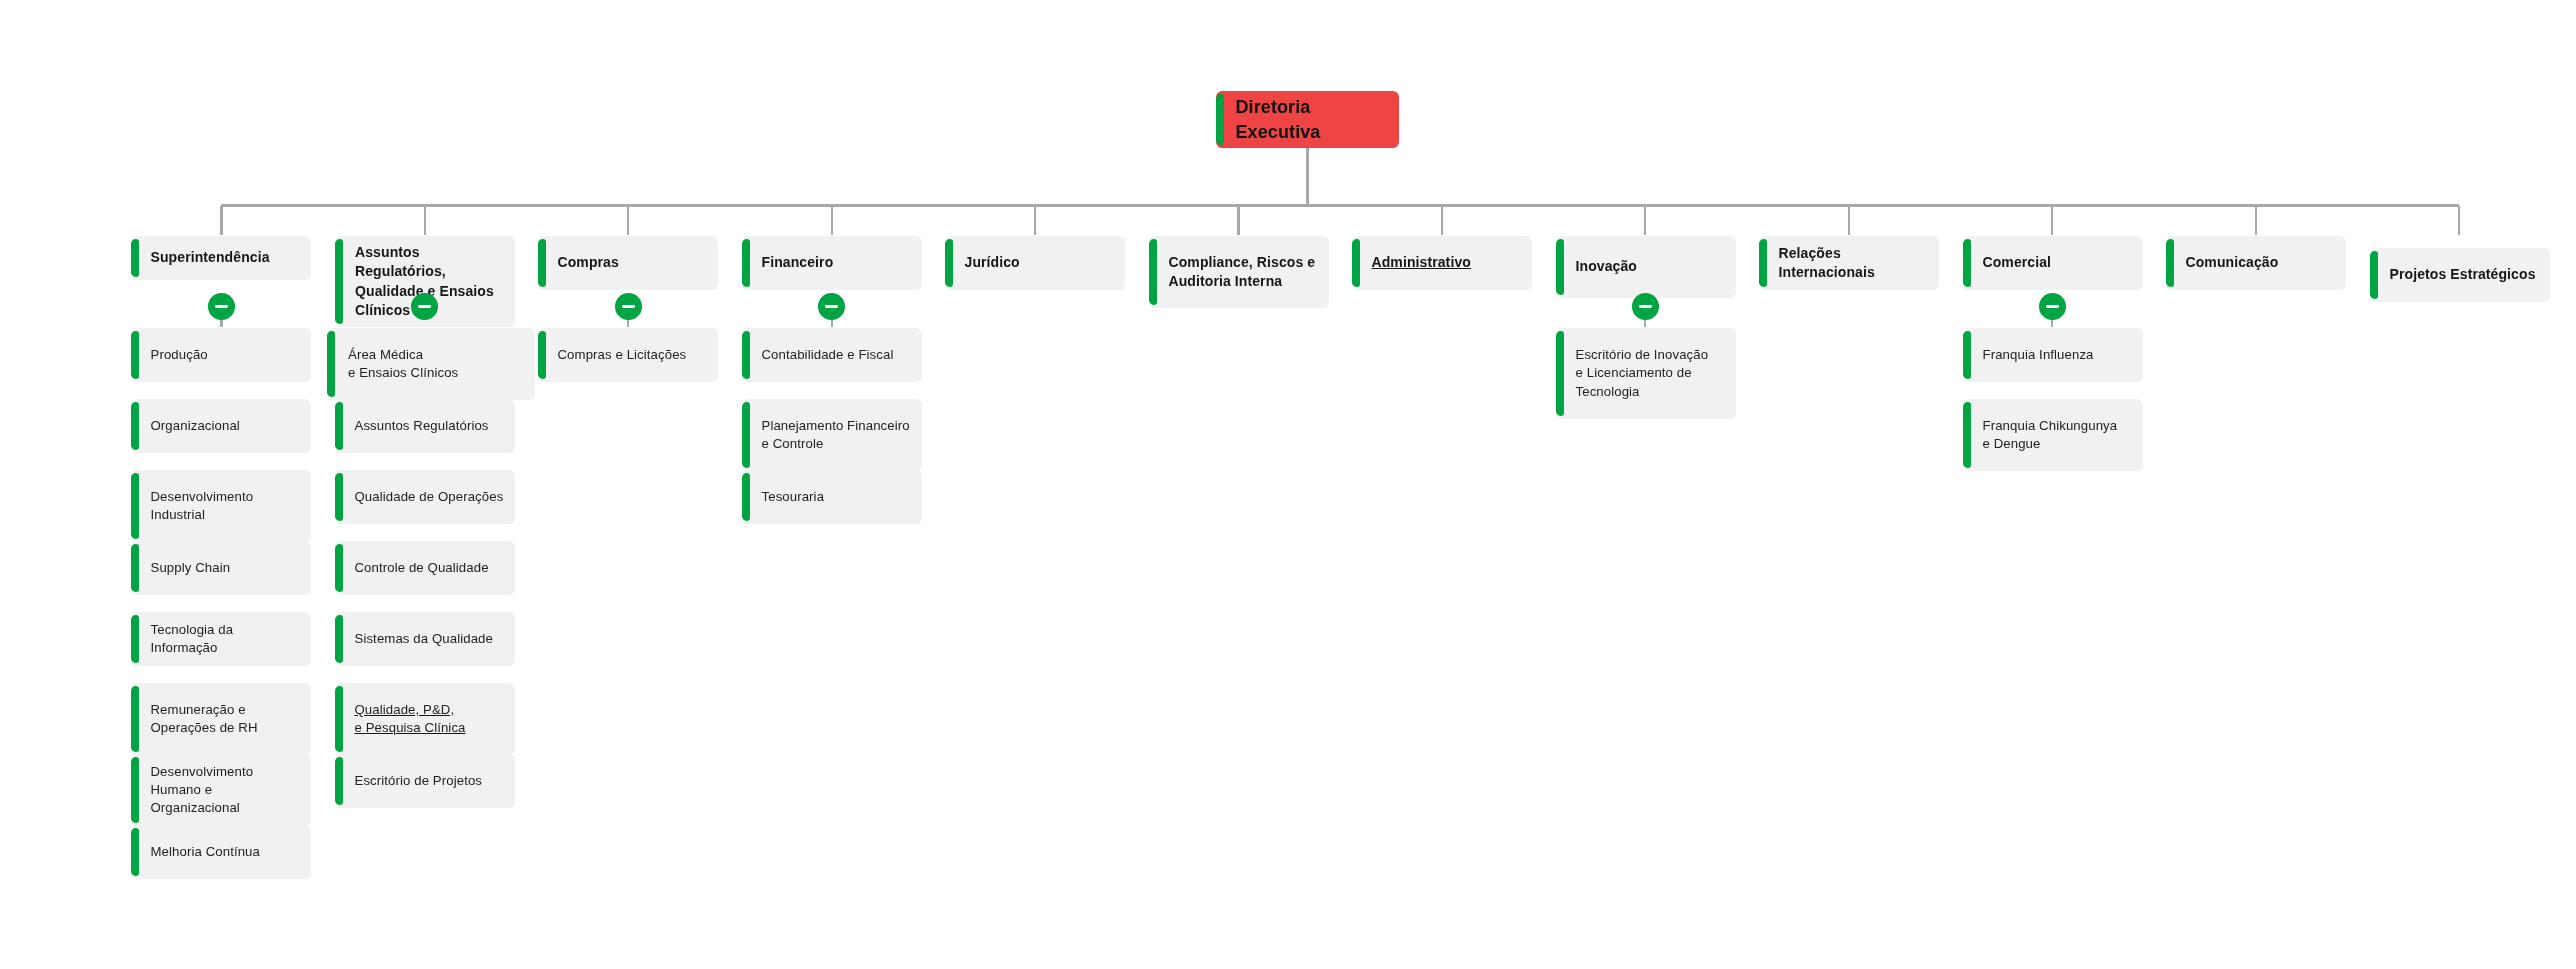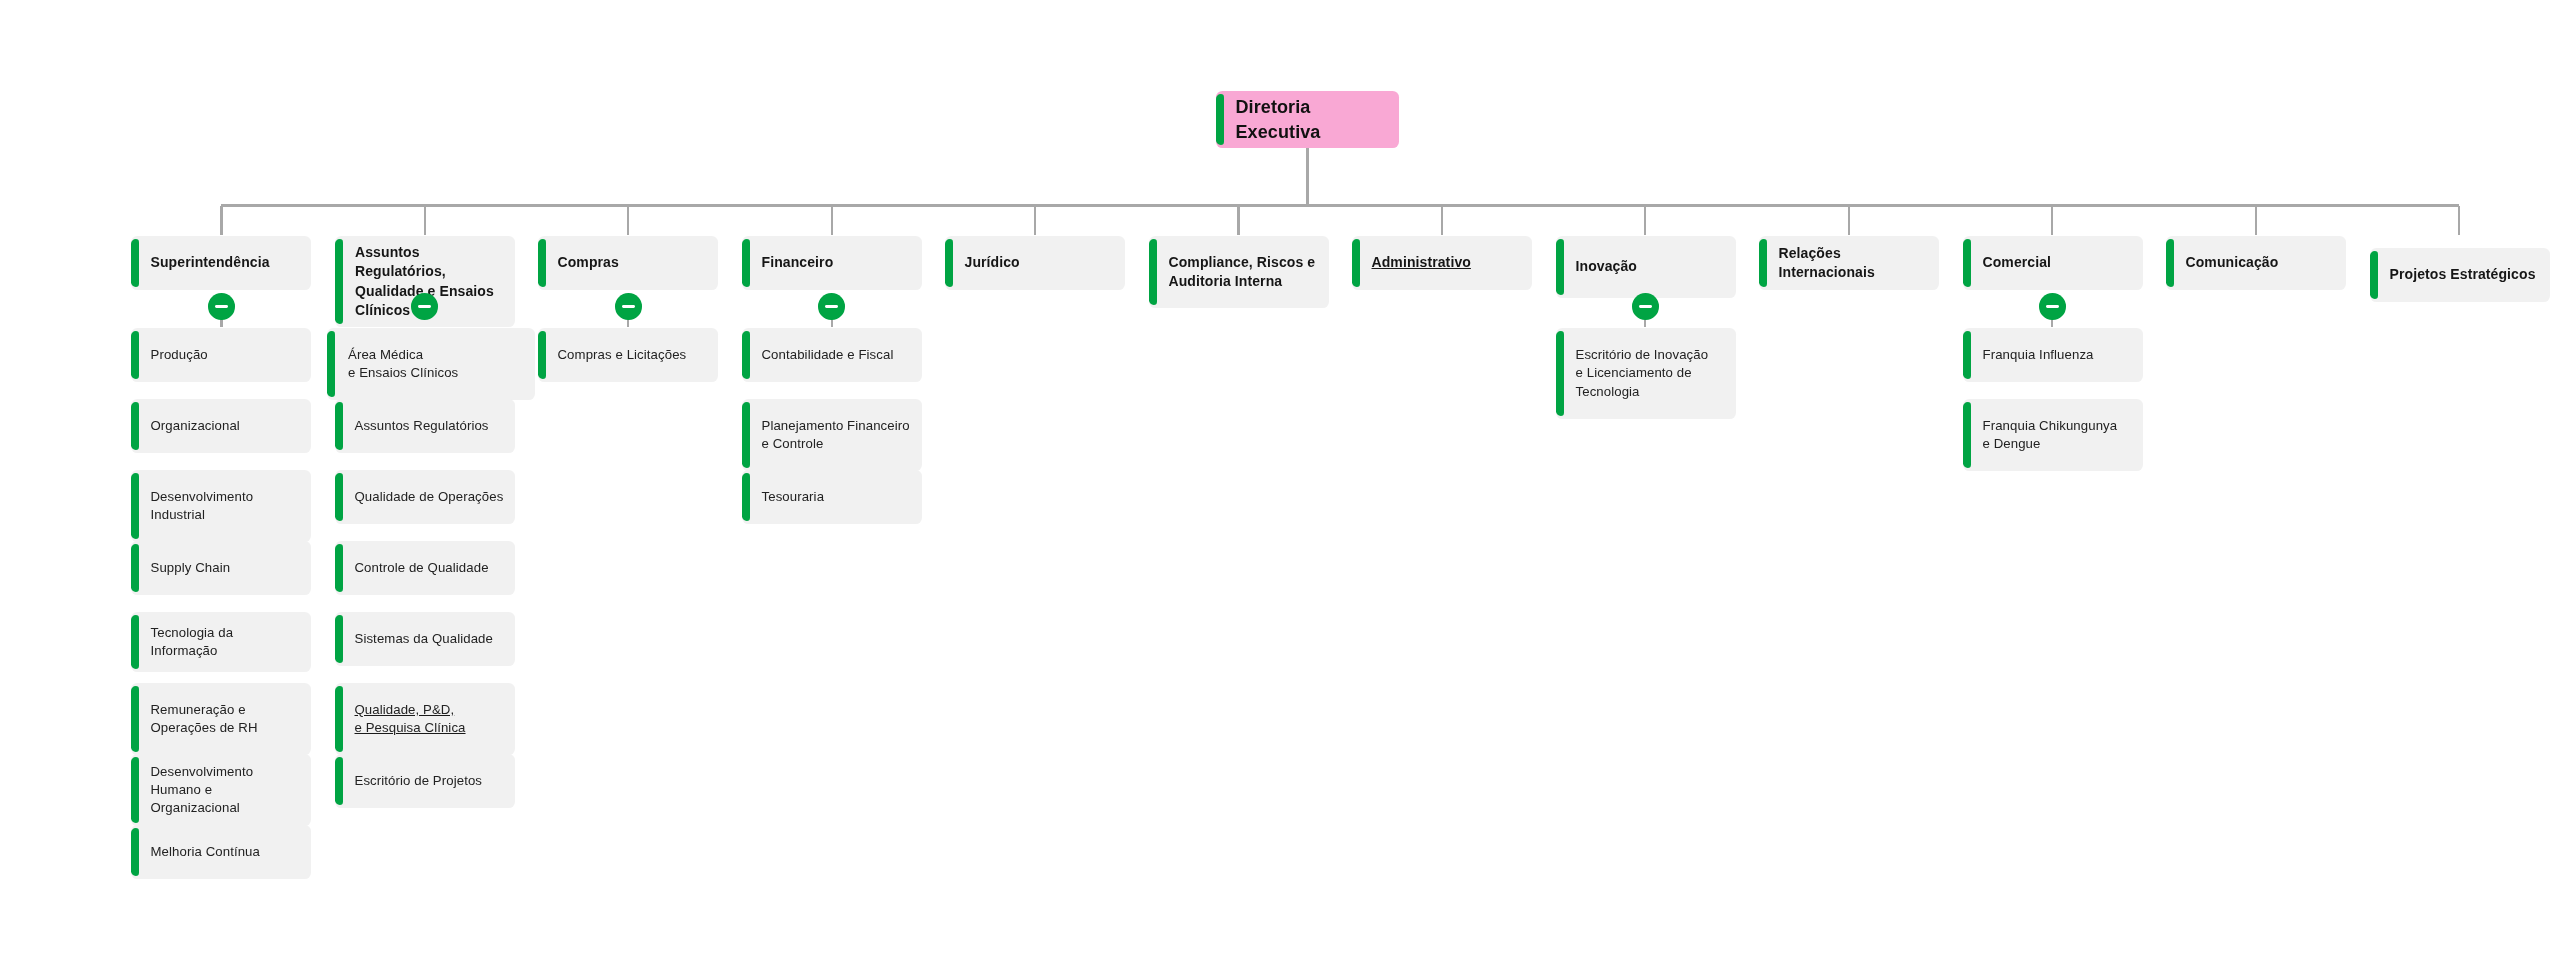--- a/index.html
+++ b/index.html
@@ -68,21 +68,21 @@
     z-index: 2;
     font-size: 14px;
     line-height: 1.38;
     letter-spacing: 0.1px;
     white-space: pre-line;
     color: #1d1d1d;
   }
 
   
   .node.root {
-    background: #f9a8d4;
+    background: #ef4444;
   }
   .node.root .label {
     font-size: 18px;
     font-weight: bold;
     color: #111111;
   }
 
   
   .node.lvl1 .label {
     font-size: 14px;
@@ -144,21 +144,21 @@
       <line x1="3237" y1="295" x2="3237" y2="338"></line>
       <line x1="3529" y1="295" x2="3529" y2="338"></line>
       <line x1="317" y1="295" x2="3529" y2="295"></line>
       <line x1="1876" y1="212" x2="1876" y2="295"></line>
     </svg>
   <div id="nodes-layer">
       <div class="node root" style="left: 1216px; top: 91px; width: 183px; height: 57px;">
         <span class="accent"></span>
         <span class="label">Diretoria Executiva</span>
       </div>
-      <div class="node lvl1" style="left: 131px; top: 236px; width: 180px; height: 54px;">
+      <div class="node lvl1" style="left: 131px; top: 236px; width: 180px; height: 44px;">
         <span class="accent"></span>
         <span class="label">Superintendência</span>
       </div>
       <button class="toggle" style="left: 208px; top: 293px;">
         <span class="bar"></span>
       </button>
       <div class="node lvl2" style="left: 131px; top: 328px; width: 180px; height: 54px;">
         <span class="accent"></span>
         <span class="label">Produção</span>
       </div>
@@ -168,21 +168,21 @@
       </div>
       <div class="node lvl2" style="left: 131px; top: 470px; width: 180px; height: 72px;">
         <span class="accent"></span>
         <span class="label">Desenvolvimento
 Industrial</span>
       </div>
       <div class="node lvl2" style="left: 131px; top: 541px; width: 180px; height: 54px;">
         <span class="accent"></span>
         <span class="label">Supply Chain</span>
       </div>
-      <div class="node lvl2" style="left: 131px; top: 612px; width: 180px; height: 60px; align-items: center;">
+      <div class="node lvl2" style="left: 131px; top: 612px; width: 180px; height: 54px; align-items: center;">
         <span class="accent"></span>
         <span class="label">Tecnologia da Informação</span>
       </div>
       <div class="node lvl2" style="left: 131px; top: 683px; width: 180px; height: 72px;">
         <span class="accent"></span>
         <span class="label">Remuneração e
 Operações de RH</span>
       </div>
       <div class="node lvl2" style="left: 131px; top: 754px; width: 180px; height: 72px;">
         <span class="accent"></span>

